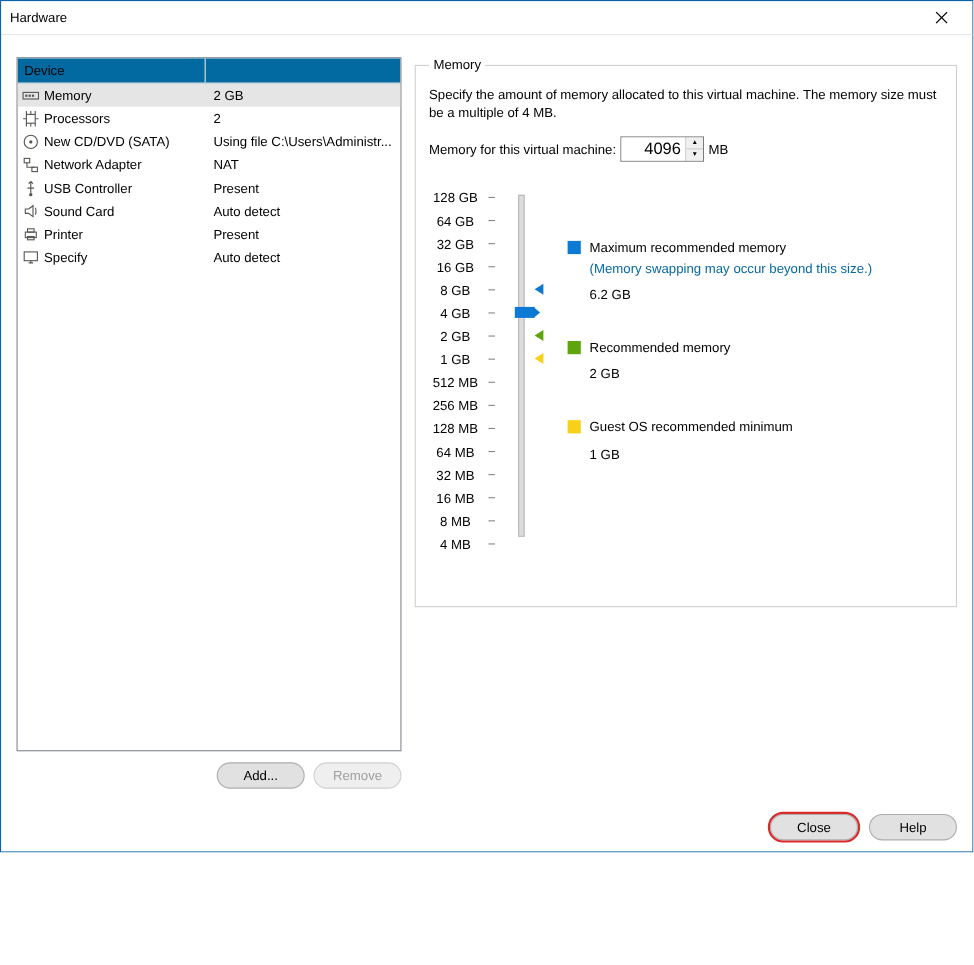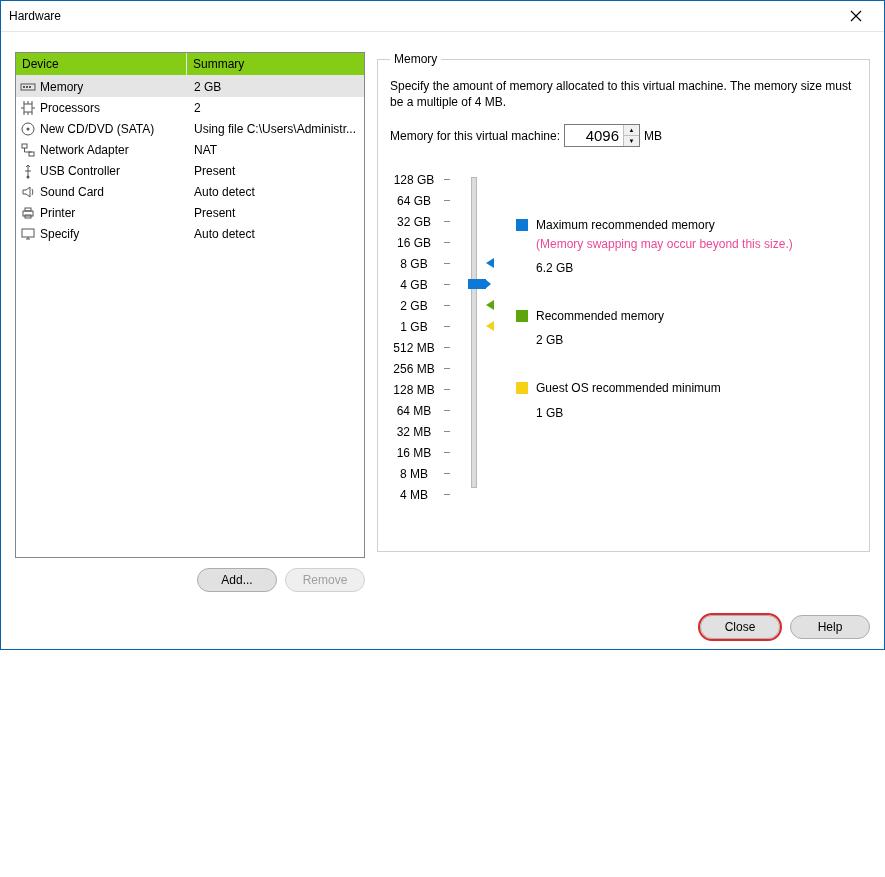--- a/index.html
+++ b/index.html
@@ -1,23 +1,23 @@
 <!DOCTYPE html>
 <html><head>
 <meta charset="utf-8">
 <style>
   html,body{margin:0;padding:0;font-family:"Segoe UI",Tahoma,sans-serif;font-size:12px;color:#000;background:#fff}
-  .window{width:885px;height:650px;box-sizing:border-box;border:1px solid #0a63a8;position:relative;background:#fff}
+  .window{width:885px;height:775px;box-sizing:border-box;border:1px solid #0a63a8;position:relative;background:#fff}
   .titlebar{height:30px;display:flex;align-items:center;padding:0 8px;border-bottom:1px solid #e5e5e5}
   .titlebar .title{flex:1;font-size:12px}
   .titlebar .close-btn{width:40px;height:28px;display:flex;align-items:center;justify-content:center;cursor:pointer}
   .body{padding:20px 14px 10px 14px;display:flex;gap:12px;height:calc(100% - 30px - 48px);box-sizing:border-box}
   .left-col{width:350px;display:flex;flex-direction:column}
   .dev-list{flex:1;border:1px solid #828790;background:#fff;overflow:hidden}
-  .dev-head{display:flex;background:#84cc16;border-bottom:1px solid #e5e5e5}
+  .dev-head{display:flex;background:#0369a1;border-bottom:1px solid #e5e5e5}
   .dev-head div{padding:4px 6px;font-weight:400}
   .dev-head .c1{width:158px;border-right:1px solid #e5e5e5}
   .dev-head .c2{flex:1}
   .dev-row{display:flex;align-items:center;height:21px;padding:0 4px;gap:4px}
   .dev-row.selected{background:#e5e5e5}
   .dev-row .icon{width:16px;height:16px;display:flex;align-items:center;justify-content:center;flex-shrink:0}
   .dev-row .c1{width:150px;overflow:hidden;white-space:nowrap;text-overflow:ellipsis}
   .dev-row .c2{flex:1;overflow:hidden;white-space:nowrap;text-overflow:ellipsis}
   .left-btns{display:flex;gap:8px;justify-content:flex-end;margin-top:10px}
   .btn{min-width:80px;height:24px;border:1px solid #adadad;background:#e1e1e1;border-radius:12px;font-family:inherit;font-size:12px;cursor:pointer;padding:0 12px}
@@ -45,21 +45,21 @@
   .marker.blue{border-right:8px solid #0c79d4}
   .marker.green{border-right:8px solid #5da50a}
   .marker.yellow{border-right:8px solid #f7d117}
   .legend-col{flex:1;padding-top:48px;display:flex;flex-direction:column;gap:4px}
   .legend-item{display:flex;gap:8px;align-items:flex-start;margin-bottom:2px}
   .swatch{width:12px;height:12px;margin-top:2px;flex-shrink:0}
   .swatch.blue{background:#0c79d4}
   .swatch.green{background:#5da50a}
   .swatch.yellow{background:#f7d117}
   .legend-item .txt{line-height:1.35}
-  .legend-item .sub{color:#ec4899;margin-top:2px}
+  .legend-item .sub{color:#0369a1;margin-top:2px}
   .legend-item .val{margin-top:8px}
   .footer{position:absolute;bottom:10px;right:14px;display:flex;gap:10px}
   .footer .btn{min-width:80px}
   .btn.highlight{outline:2px solid #d92b2b;outline-offset:0}
   svg{display:block}
 </style>
 </head>
 <body>
 
 <div class="window">
@@ -70,21 +70,20 @@
           <path d="M1 1 L11 11 M11 1 L1 11" stroke="#000" stroke-width="1.2"></path>
         </svg>
     </div>
   </div>
 
   <div class="body">
     <div class="left-col">
       <div class="dev-list">
         <div class="dev-head">
           <div class="c1">Device</div>
-          <div class="c2">Summary</div>
         </div>
         <div id="dev-rows">
             <div class="dev-row selected">
               <span class="icon">
                 <svg width="16" height="16" viewBox="0 0 16 16">
                   <rect x="1" y="5" width="14" height="6" fill="none" stroke="#555"></rect>
                   <rect x="3" y="7" width="2" height="2" fill="#555"></rect>
                   <rect x="6" y="7" width="2" height="2" fill="#555"></rect>
                   <rect x="9" y="7" width="2" height="2" fill="#555"></rect>
                 </svg>

